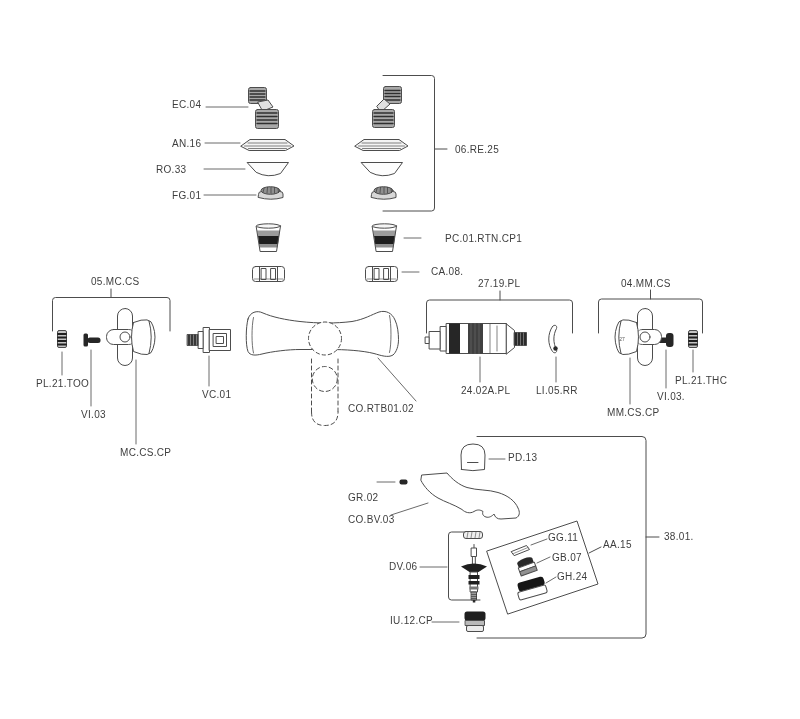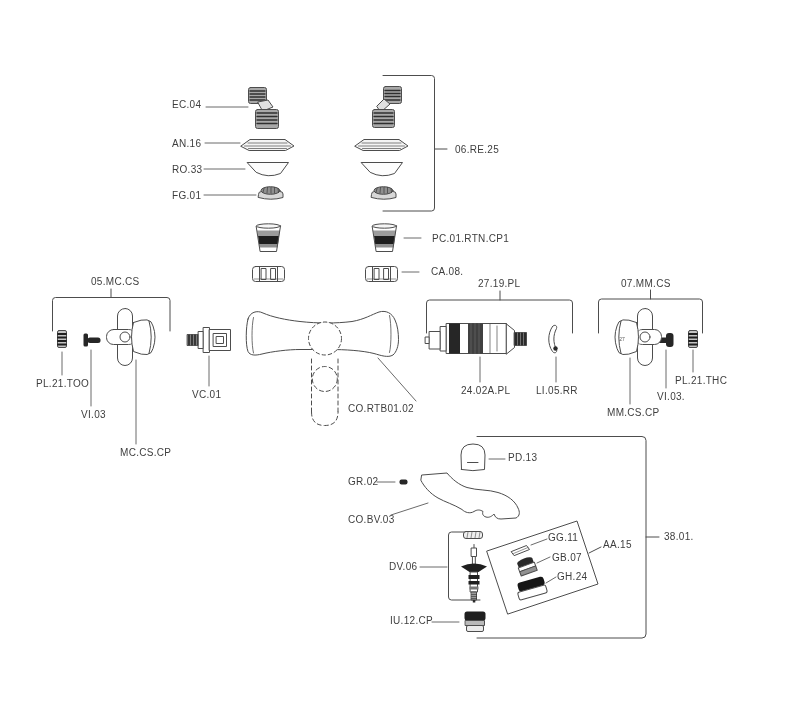--- a/index.html
+++ b/index.html
@@ -238,40 +238,40 @@
       <rect x="464.5" y="611.5" width="21" height="9" rx="2.5" fill="#1f1f1f" stroke="none"></rect>
       <rect x="465.5" y="620.5" width="19" height="5" fill="#b9b9b9"></rect>
       <rect x="466.5" y="625.5" width="17" height="6" rx="1.5" fill="#ebebeb"></rect>
     </g>
 
   </g>
 </svg>
 
 <span class="lbl" style="left:172px;top:99px">EC.04</span>
 <span class="lbl" style="left:172px;top:138px">AN.16</span>
-<span class="lbl" style="left:172px;top:164px">RO.33</span>
+<span class="lbl" style="left:156px;top:164px">RO.33</span>
 <span class="lbl" style="left:172px;top:190px">FG.01</span>
 <span class="lbl" style="left:455px;top:144px">06.RE.25</span>
-<span class="lbl" style="left:432px;top:233px">PC.01.RTN.CP1</span>
+<span class="lbl" style="left:445px;top:233px">PC.01.RTN.CP1</span>
 <span class="lbl" style="left:431px;top:266px">CA.08.</span>
 <span class="lbl" style="left:91px;top:276px">05.MC.CS</span>
 <span class="lbl" style="left:36px;top:378px">PL.21.TOO</span>
 <span class="lbl" style="left:81px;top:409px">VI.03</span>
 <span class="lbl" style="left:120px;top:447px">MC.CS.CP</span>
-<span class="lbl" style="left:192px;top:389px">VC.01</span>
+<span class="lbl" style="left:202px;top:389px">VC.01</span>
 <span class="lbl" style="left:348px;top:403px">CO.RTB01.02</span>
 <span class="lbl" style="left:478px;top:278px">27.19.PL</span>
 <span class="lbl" style="left:461px;top:385px">24.02A.PL</span>
 <span class="lbl" style="left:536px;top:385px">LI.05.RR</span>
-<span class="lbl" style="left:621px;top:278px">07.MM.CS</span>
+<span class="lbl" style="left:621px;top:278px">04.MM.CS</span>
 <span class="lbl" style="left:607px;top:407px">MM.CS.CP</span>
 <span class="lbl" style="left:657px;top:391px">VI.03.</span>
 <span class="lbl" style="left:675px;top:375px">PL.21.THC</span>
 <span class="lbl" style="left:508px;top:452px">PD.13</span>
-<span class="lbl" style="left:348px;top:476px">GR.02</span>
+<span class="lbl" style="left:348px;top:492px">GR.02</span>
 <span class="lbl" style="left:348px;top:514px">CO.BV.03</span>
 <span class="lbl" style="left:389px;top:561px">DV.06</span>
 <span class="lbl" style="left:548px;top:532px">GG.11</span>
 <span class="lbl" style="left:552px;top:552px">GB.07</span>
 <span class="lbl" style="left:557px;top:571px">GH.24</span>
 <span class="lbl" style="left:603px;top:539px">AA.15</span>
 <span class="lbl" style="left:664px;top:531px">38.01.</span>
 <span class="lbl" style="left:390px;top:615px">IU.12.CP</span>
 
 </div>

